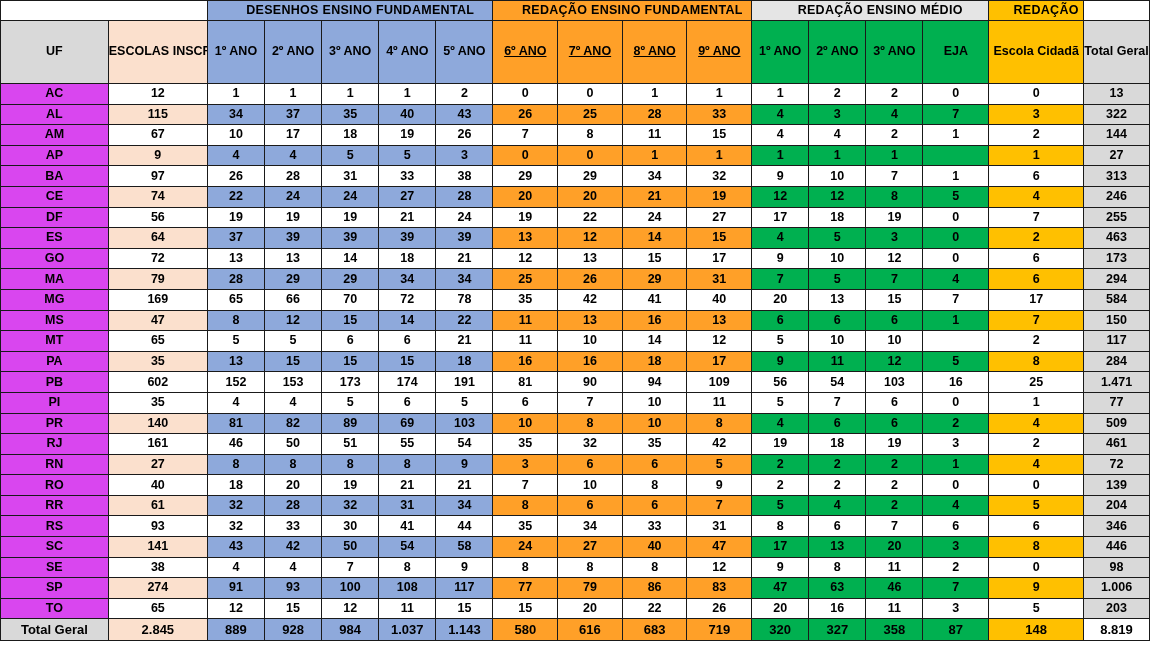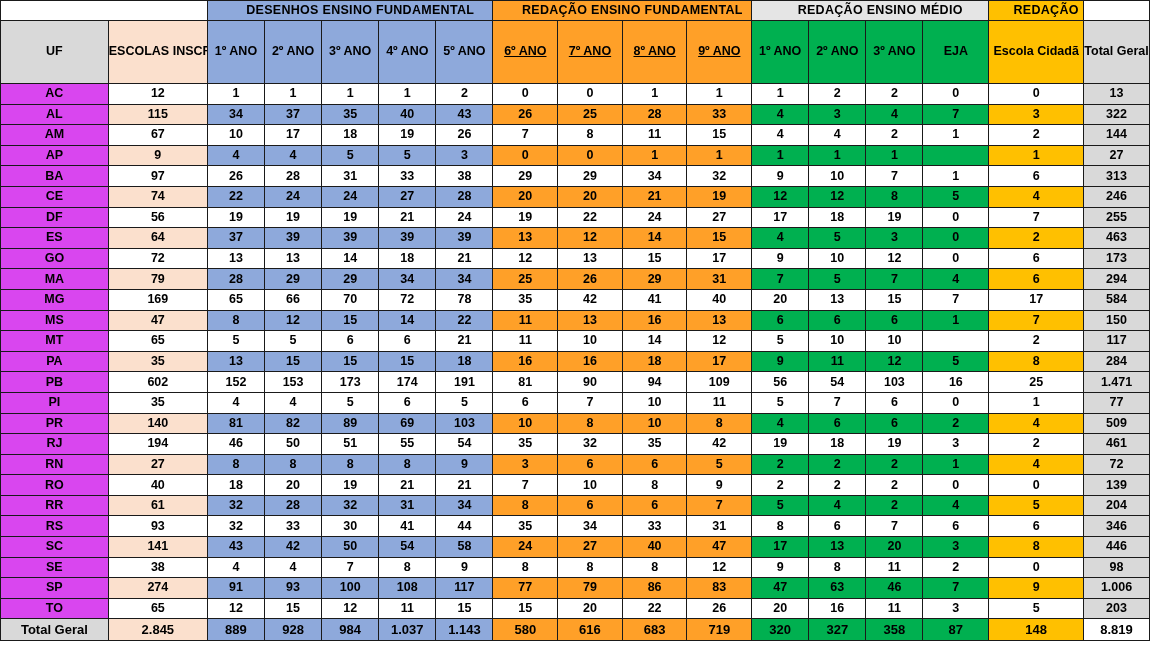--- a/index.html
+++ b/index.html
@@ -452,21 +452,21 @@
           <td class="c-org-hl">8</td>
           <td class="c-grn-hl">4</td>
           <td class="c-grn-hl">6</td>
           <td class="c-grn-hl">6</td>
           <td class="c-grn-hl">2</td>
           <td class="c-yel-hl">4</td>
           <td class="c-tot">509</td>
         </tr>
         <tr class="datarow">
           <td class="uf">RJ</td>
-          <td class="c-esc-plain">194</td>
+          <td class="c-esc-plain">161</td>
           <td class="c-plain">46</td>
           <td class="c-plain">50</td>
           <td class="c-plain">51</td>
           <td class="c-plain">55</td>
           <td class="c-plain">54</td>
           <td class="c-plain">35</td>
           <td class="c-plain">32</td>
           <td class="c-plain">35</td>
           <td class="c-plain">42</td>
           <td class="c-plain">19</td>

